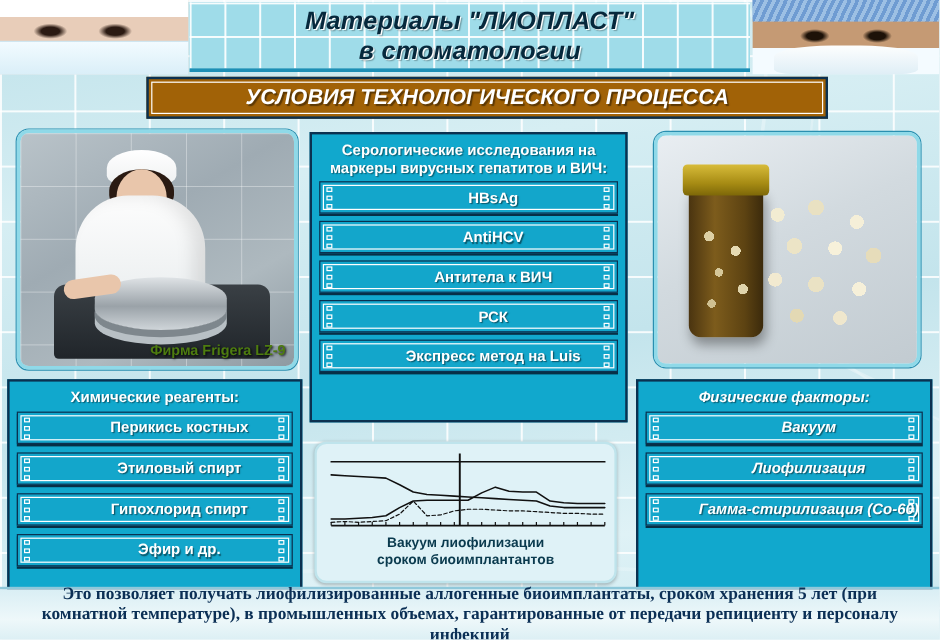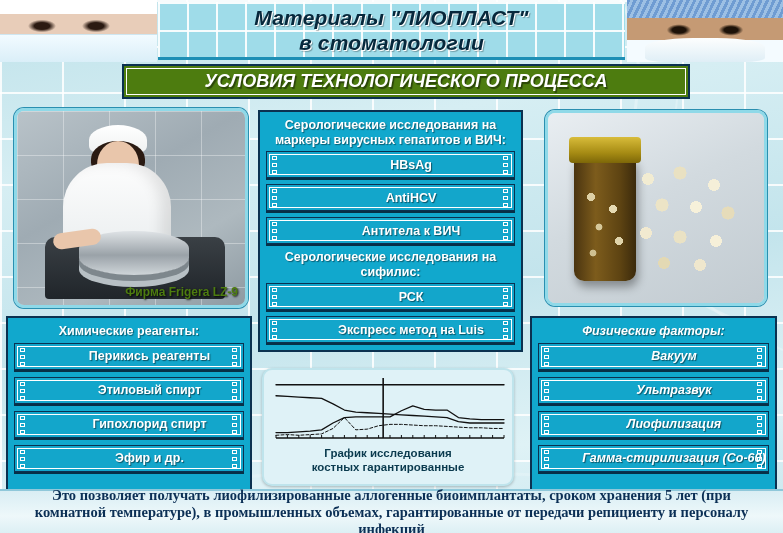--- a/index.html
+++ b/index.html
@@ -76,21 +76,21 @@
   }
   .title-bar .line{
     font-size:21px;font-weight:bold;font-style:italic;color:#06283c;
     text-shadow:1px 1px 0 #ffffff, 2px 2px 1px rgba(0,0,0,.28);
     letter-spacing:.2px;line-height:25px;white-space:nowrap;
   }
 
   
   .subtitle{
     position:absolute;left:122px;top:64px;width:568px;height:35px;
-    background:#4d7c0f;
+    background:#a16207;
     border:2px solid #0b3150;
     box-sizing:border-box;
     display:flex;align-items:center;justify-content:center;
   }
   .subtitle .inner{
     position:absolute;inset:2px;border:1px solid #ffffff;pointer-events:none;
   }
   .subtitle span{
     position:relative;font-size:18px;font-weight:bold;font-style:italic;color:#ffffff;
     text-shadow:1.5px 1.5px 1px rgba(0,0,0,.45);white-space:nowrap;
@@ -355,21 +355,20 @@
           <i></i>
         </div>
       <div class="sq r">
           <i></i>
           <i></i>
           <i></i>
         </div>
       <span>Антитела к ВИЧ</span>
     </div>
 
-    <div class="sub-head">Серологические исследования на сифилис:</div>
 
     <div class="item shadow">
       <div class="frame"></div>
       <div class="sq l">
           <i></i>
           <i></i>
           <i></i>
         </div>
       <div class="sq r">
           <i></i>
@@ -403,21 +402,21 @@
       <div class="sq l">
           <i></i>
           <i></i>
           <i></i>
         </div>
       <div class="sq r">
           <i></i>
           <i></i>
           <i></i>
         </div>
-      <span>Перикись реагенты</span>
+      <span>Перикись костных</span>
     </div>
     <div class="item shadow">
       <div class="frame"></div>
       <div class="sq l">
           <i></i>
           <i></i>
           <i></i>
         </div>
       <div class="sq r">
           <i></i>
@@ -465,34 +464,20 @@
           <i></i>
           <i></i>
           <i></i>
         </div>
       <div class="sq r">
           <i></i>
           <i></i>
           <i></i>
         </div>
       <span>Вакуум</span>
-    </div>
-    <div class="item shadow">
-      <div class="frame"></div>
-      <div class="sq l">
-          <i></i>
-          <i></i>
-          <i></i>
-        </div>
-      <div class="sq r">
-          <i></i>
-          <i></i>
-          <i></i>
-        </div>
-      <span>Ультразвук</span>
     </div>
     <div class="item shadow">
       <div class="frame"></div>
       <div class="sq l">
           <i></i>
           <i></i>
           <i></i>
         </div>
       <div class="sq r">
           <i></i>
@@ -540,21 +525,21 @@
         <line x1="199.8" y1="64" x2="199.8" y2="61" stroke="#111" stroke-width="1"></line>
         <line x1="211.2" y1="64" x2="211.2" y2="61" stroke="#111" stroke-width="1"></line>
         <line x1="222.6" y1="64" x2="222.6" y2="61" stroke="#111" stroke-width="1"></line>
         <line x1="234" y1="64" x2="234" y2="61" stroke="#111" stroke-width="1"></line>
         <line x1="113.16" y1="4" x2="113.16" y2="64" stroke="#111" stroke-width="1.6"></line>
         <polyline points="6,21.727272727272727 17.4,22.409090909090907 28.8,23.090909090909093 40.199999999999996,23.772727272727273 51.6,24.454545454545453 63,29.909090909090907 74.39999999999999,36.04545454545455 85.8,38.09090909090909 97.2,38.77272727272727 108.60000000000001,39.45454545454545 120,40.13636363636364 131.4,40.81818181818182 142.79999999999998,41.5 154.20000000000002,42.18181818181818 165.6,42.86363636363636 177,43.54545454545455 188.4,47.63636363636364 199.79999999999998,49 211.20000000000002,49 222.6,49 234,49" fill="none" stroke="#111" stroke-width="1.3" stroke-dasharray="" stroke-linejoin="round" stroke-linecap="round"></polyline>
         <polyline points="6,58.54545454545455 17.4,58.54545454545455 28.8,57.86363636363636 40.199999999999996,57.18181818181818 51.6,55.81818181818182 63,49 74.39999999999999,43.54545454545455 85.8,42.86363636363636 97.2,42.86363636363636 108.60000000000001,42.86363636363636 120,42.86363636363636 131.4,36.72727272727273 142.79999999999998,31.954545454545453 154.20000000000002,35.36363636363636 165.6,36.04545454545455 177,36.04545454545455 188.4,43.54545454545455 199.79999999999998,44.90909090909091 211.20000000000002,45.59090909090909 222.6,45.59090909090909 234,45.59090909090909" fill="none" stroke="#111" stroke-width="1.3" stroke-dasharray="" stroke-linejoin="round" stroke-linecap="round"></polyline>
         <polyline points="6,61.27272727272727 17.4,60.59090909090909 28.8,61.27272727272727 40.199999999999996,60.59090909090909 51.6,59.90909090909091 63,54.45454545454545 74.39999999999999,43.54545454545455 85.8,55.81818181818182 97.2,55.13636363636364 108.60000000000001,51.72727272727273 120,50.36363636363636 131.4,50.36363636363636 142.79999999999998,51.04545454545455 154.20000000000002,51.72727272727273 165.6,51.72727272727273 177,52.40909090909091 188.4,53.09090909090909 199.79999999999998,53.77272727272727 211.20000000000002,53.77272727272727 222.6,54.45454545454545 234,54.45454545454545" fill="none" stroke="#111" stroke-width="1" stroke-dasharray="3,2" stroke-linejoin="round" stroke-linecap="round"></polyline>
         <polyline points="6,10.81818181818182 17.4,10.81818181818182 28.8,10.81818181818182 40.199999999999996,10.81818181818182 51.6,10.81818181818182 63,10.81818181818182 74.39999999999999,10.81818181818182 85.8,10.81818181818182 97.2,10.81818181818182 108.60000000000001,10.81818181818182 120,10.81818181818182 131.4,10.81818181818182 142.79999999999998,10.81818181818182 154.20000000000002,10.81818181818182 165.6,10.81818181818182 177,10.81818181818182 188.4,10.81818181818182 199.79999999999998,10.81818181818182 211.20000000000002,10.81818181818182 222.6,10.81818181818182 234,10.81818181818182" fill="none" stroke="#111" stroke-width="1.4" stroke-dasharray="" stroke-linejoin="round" stroke-linecap="round"></polyline>
       </svg>
-    <div class="chart-caption">График исследования</div>
-    <div class="chart-caption">костных гарантированные</div>
+    <div class="chart-caption">Вакуум лиофилизации</div>
+    <div class="chart-caption">сроком биоимплантантов</div>
   </div>
 
   <div id="bottom-bar">
     <p>Это позволяет получать лиофилизированные аллогенные биоимплантаты, сроком хранения 5 лет (при комнатной температуре), в промышленных объемах, гарантированные от передачи репициенту и персоналу инфекций</p>
   </div>
 
 </div>
 
 </body></html>

